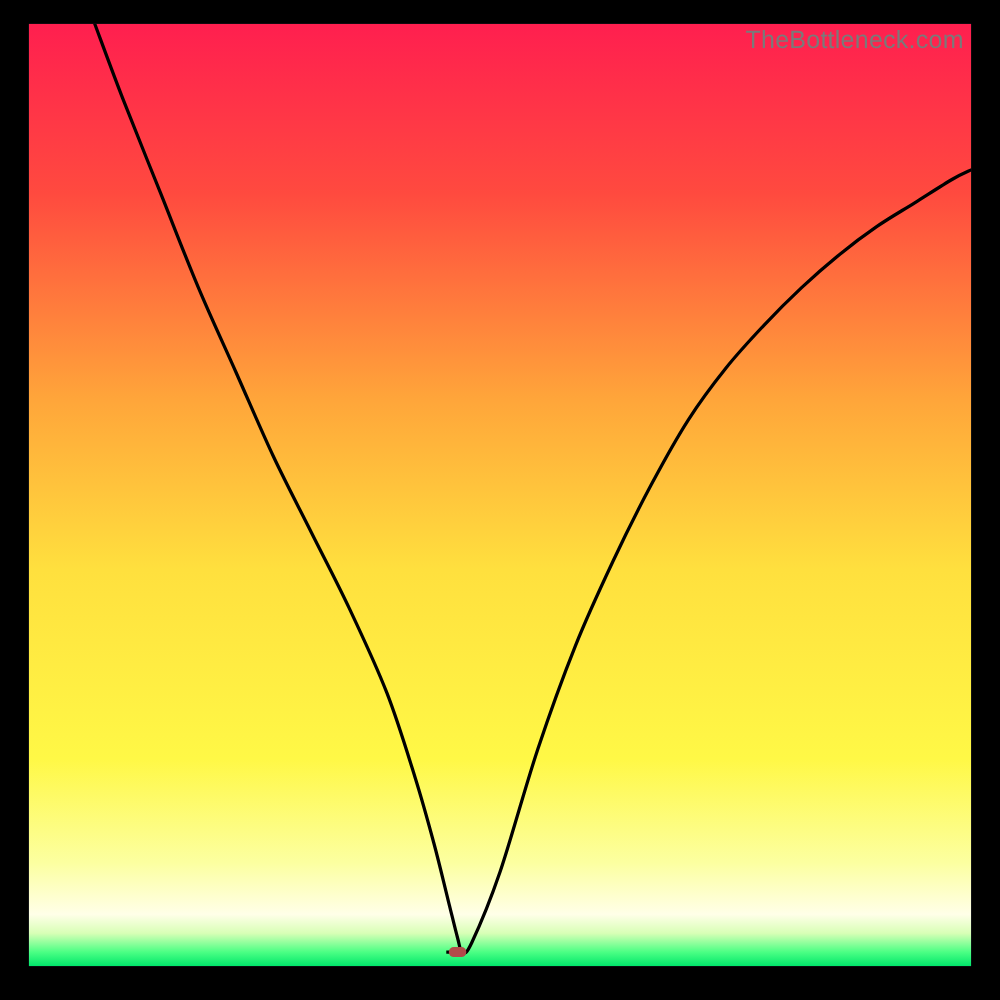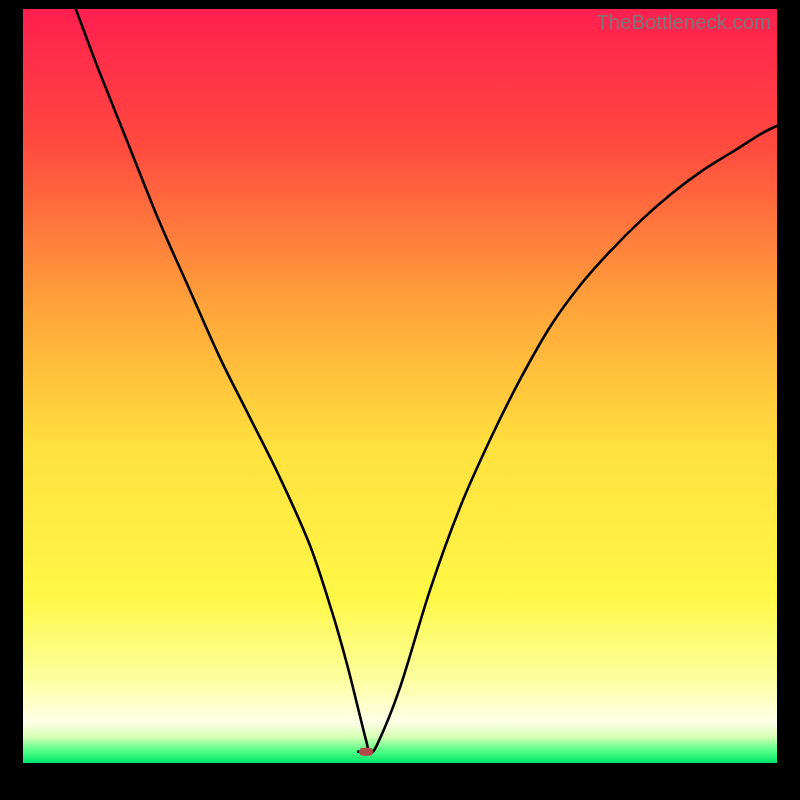--- a/index.html
+++ b/index.html
@@ -7,21 +7,21 @@
     padding: 0;
     width: 800px;
     height: 800px;
     background: #000;
     overflow: hidden;
     font-family: Arial, Helvetica, sans-serif;
   }
   .frame {
     position: absolute;
     left: 23px;
-    top: 9px;
+    top: 19px;
     width: 754px;
     height: 754px;
     background: #0f172a;
   }
   .plot {
     position: absolute;
     left: 0;
     top: 0;
     width: 754px;
     height: 754px;

